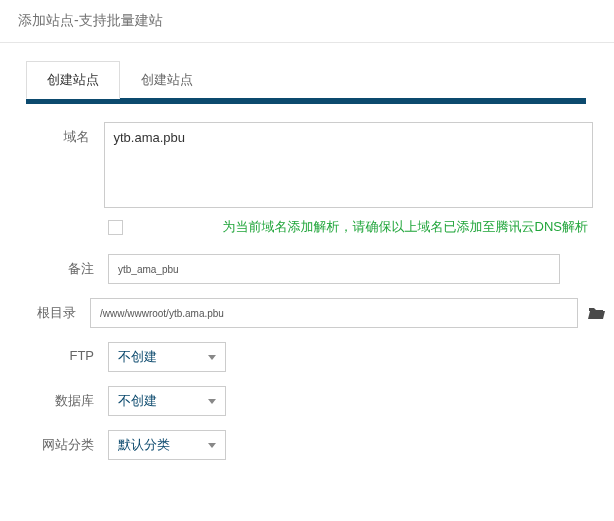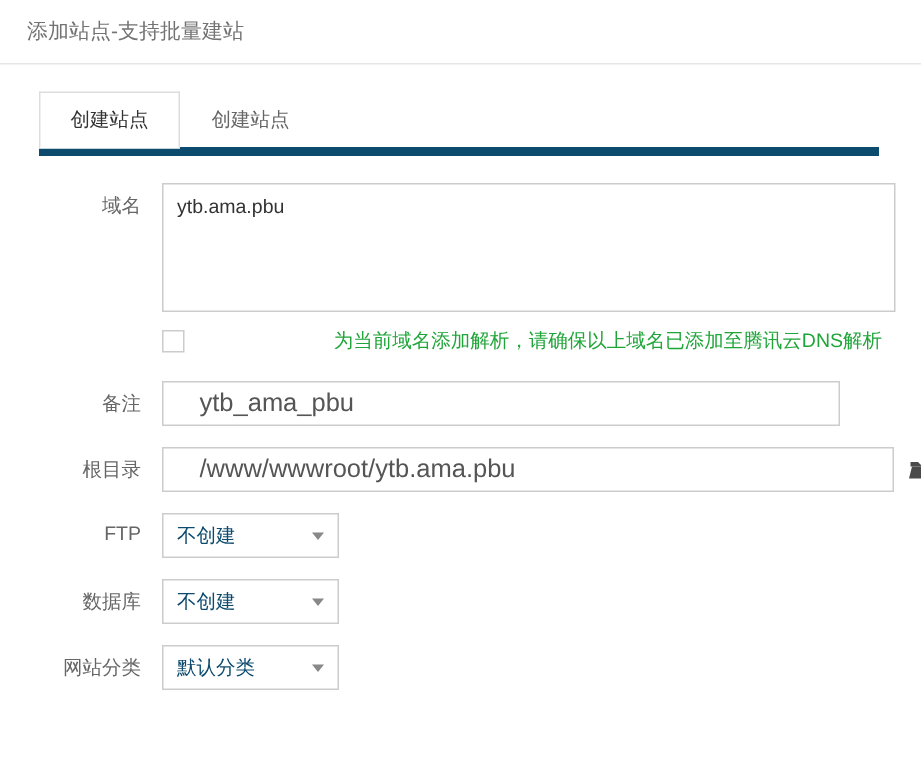--- a/index.html
+++ b/index.html
@@ -40,20 +40,21 @@
     margin-bottom: -1px;
     background: #fff;
   }
   .form {
     padding: 18px 26px 10px 26px;
   }
   .row {
     display: flex;
     align-items: flex-start;
     margin-bottom: 16px;
+    justify-content: center;
   }
   .row.tight { margin-bottom: 14px; }
   .label {
     width: 82px;
     text-align: right;
     padding-right: 14px;
     padding-top: 6px;
     color: #666;
     font-size: 13px;
     flex-shrink: 0;
@@ -87,23 +88,23 @@
   }
   .checkbox-label {
     color: #20a53a;
     font-size: 13px;
     cursor: pointer;
   }
   input.text {
     width: 452px;
     height: 30px;
     border: 1px solid #ccc;
-    padding: 0 24px;
+    padding: 0 9px;
     font-family: inherit;
-    font-size: 17px;
+    font-size: 10px;
     color: #555;
   }
   input.text.root { width: 488px; }
   .folder-icon {
     margin-left: 10px;
     cursor: pointer;
     display: inline-flex;
   }
   .select {
     width: 118px;

